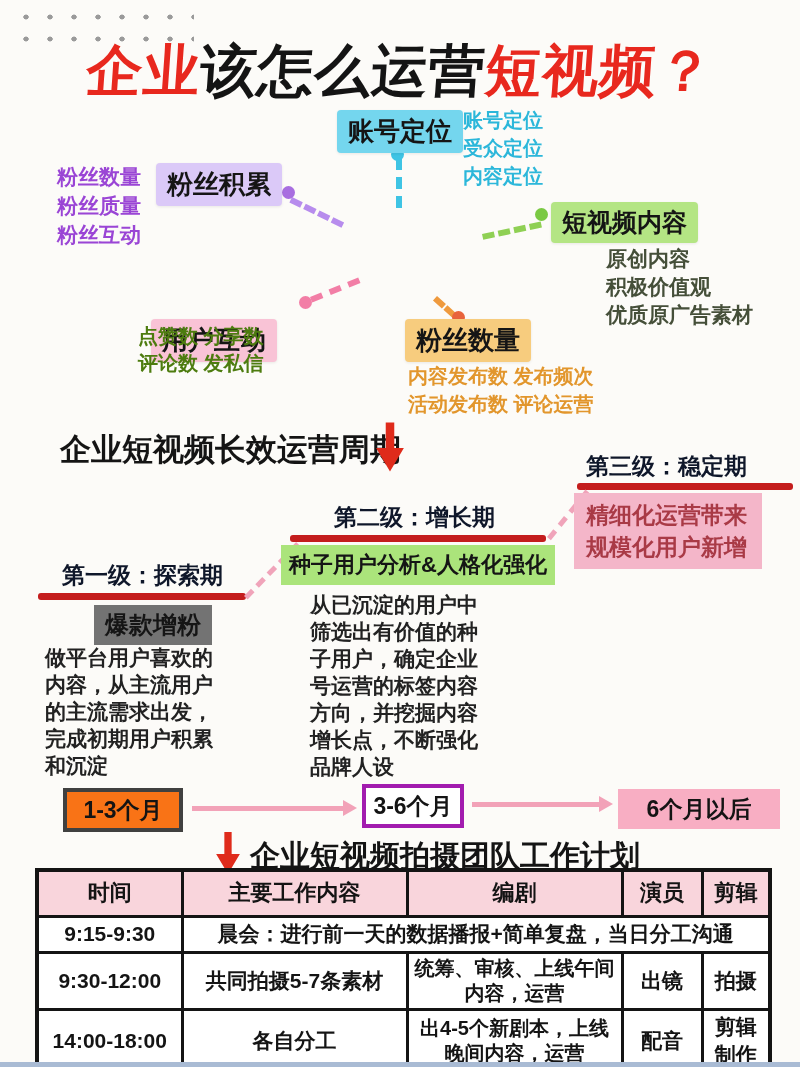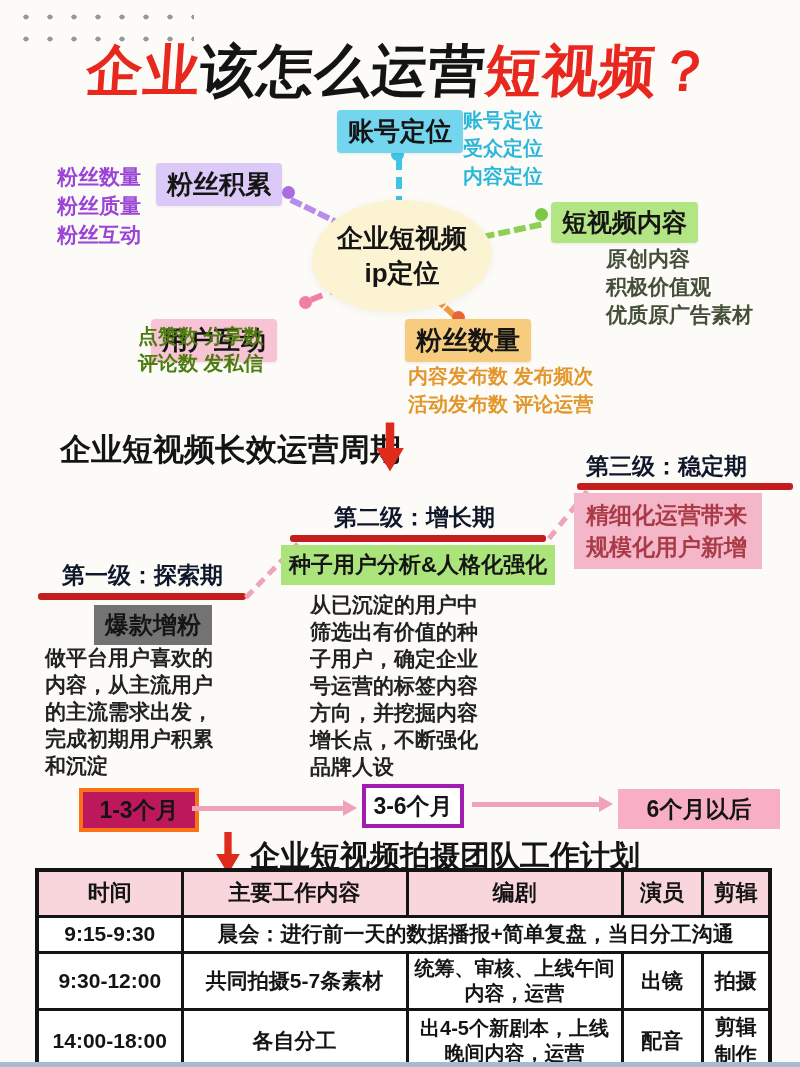--- a/index.html
+++ b/index.html
@@ -82,21 +82,21 @@
   #h3 { left:574px; top:493px; background:#f4b6c9; color:#a93a46; font-size:23px;
         padding:6px 12px; width:188px; line-height:32px; }
   .stage-body { position:absolute; width:186px; font-size:21px; font-weight:600;
                 line-height:27px; color:#222; }
   #body1 { left:45px;  top:644px; }
   #body2 { left:310px; top:591px; }
   #body3 { left:576px; top:560px; }
 
   
   .tbox { position:absolute; font-size:23px; font-weight:800; text-align:center; }
-  #t1 { left:63px;  top:788px; width:120px; height:44px; line-height:36px; background:#be185d; border:4px solid #f97316;margin-left:16px; }
+  #t1 { left:63px;  top:788px; width:120px; height:44px; line-height:36px; background:#f97316; border:4px solid #404040; }
   #t2 { left:362px; top:784px; width:102px; height:44px; line-height:36px; background:#fff; border:4px solid #a21caf; }
   #t3 { left:618px; top:789px; width:162px; height:40px; line-height:40px; background:#f8aec3; }
   .arrow-line { position:absolute; height:5px; background:#f2a2b8; }
   .arrow-line::after {
     content:''; position:absolute; right:-13px; top:-6px;
     border-left:14px solid #f2a2b8; border-top:8px solid transparent; border-bottom:8px solid transparent;
   }
   #ta1 { left:192px; top:806px; width:152px; }
   #ta2 { left:472px; top:802px; width:128px; }
 
@@ -133,24 +133,20 @@
   <span class="dot" id="c0d"></span>
   <div class="dash" id="c1"></div>
   <span class="dot" id="c1d"></span>
   <div class="dash" id="c2"></div>
   <span class="dot" id="c2d"></span>
   <div class="dash" id="c3"></div>
   <span class="dot" id="c3d"></span>
   <div class="dash" id="c4"></div>
   <span class="dot" id="c4d"></span>
 
-  <div class="blob">
-    <div>企业短视频</div>
-    <div>ip定位</div>
-  </div>
 
   <div class="bbox" id="b0">账号定位</div>
   <div class="subs" id="b0-items">
     <div>账号定位</div>
     <div>受众定位</div>
     <div>内容定位</div>
   </div>
 
   <div class="bbox" id="b1">粉丝积累</div>
   <div class="subs" id="b1-items">

